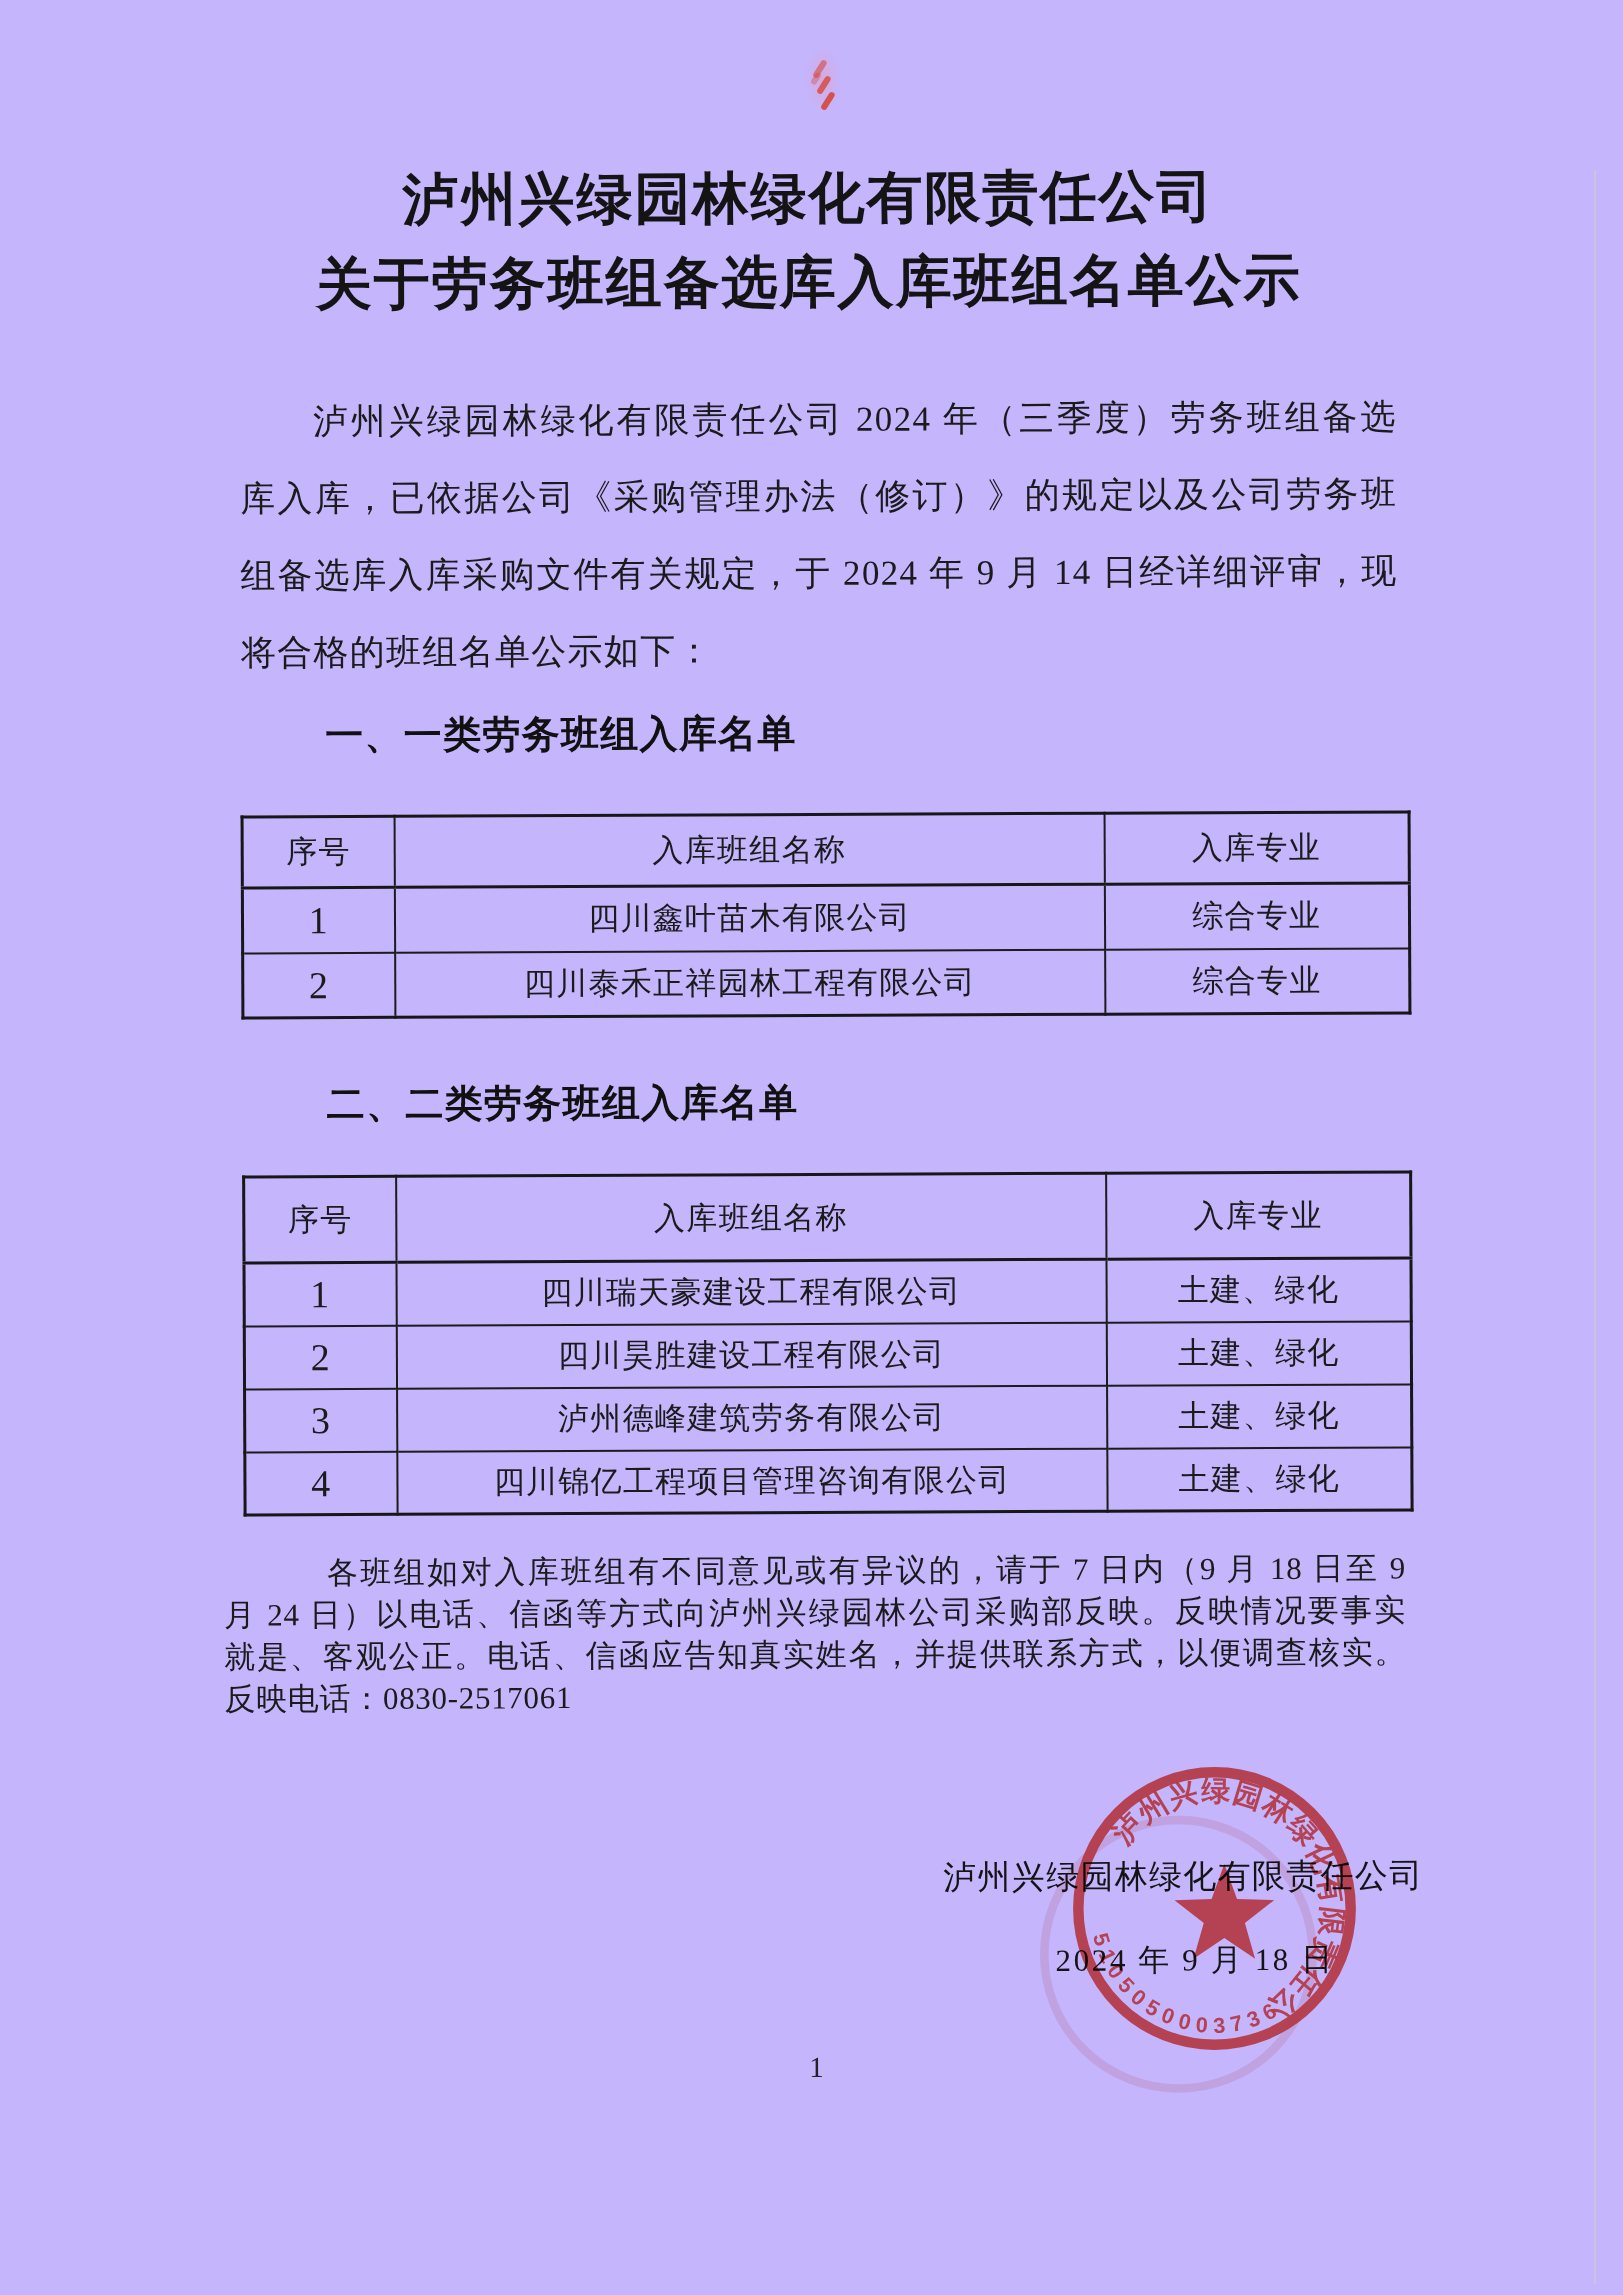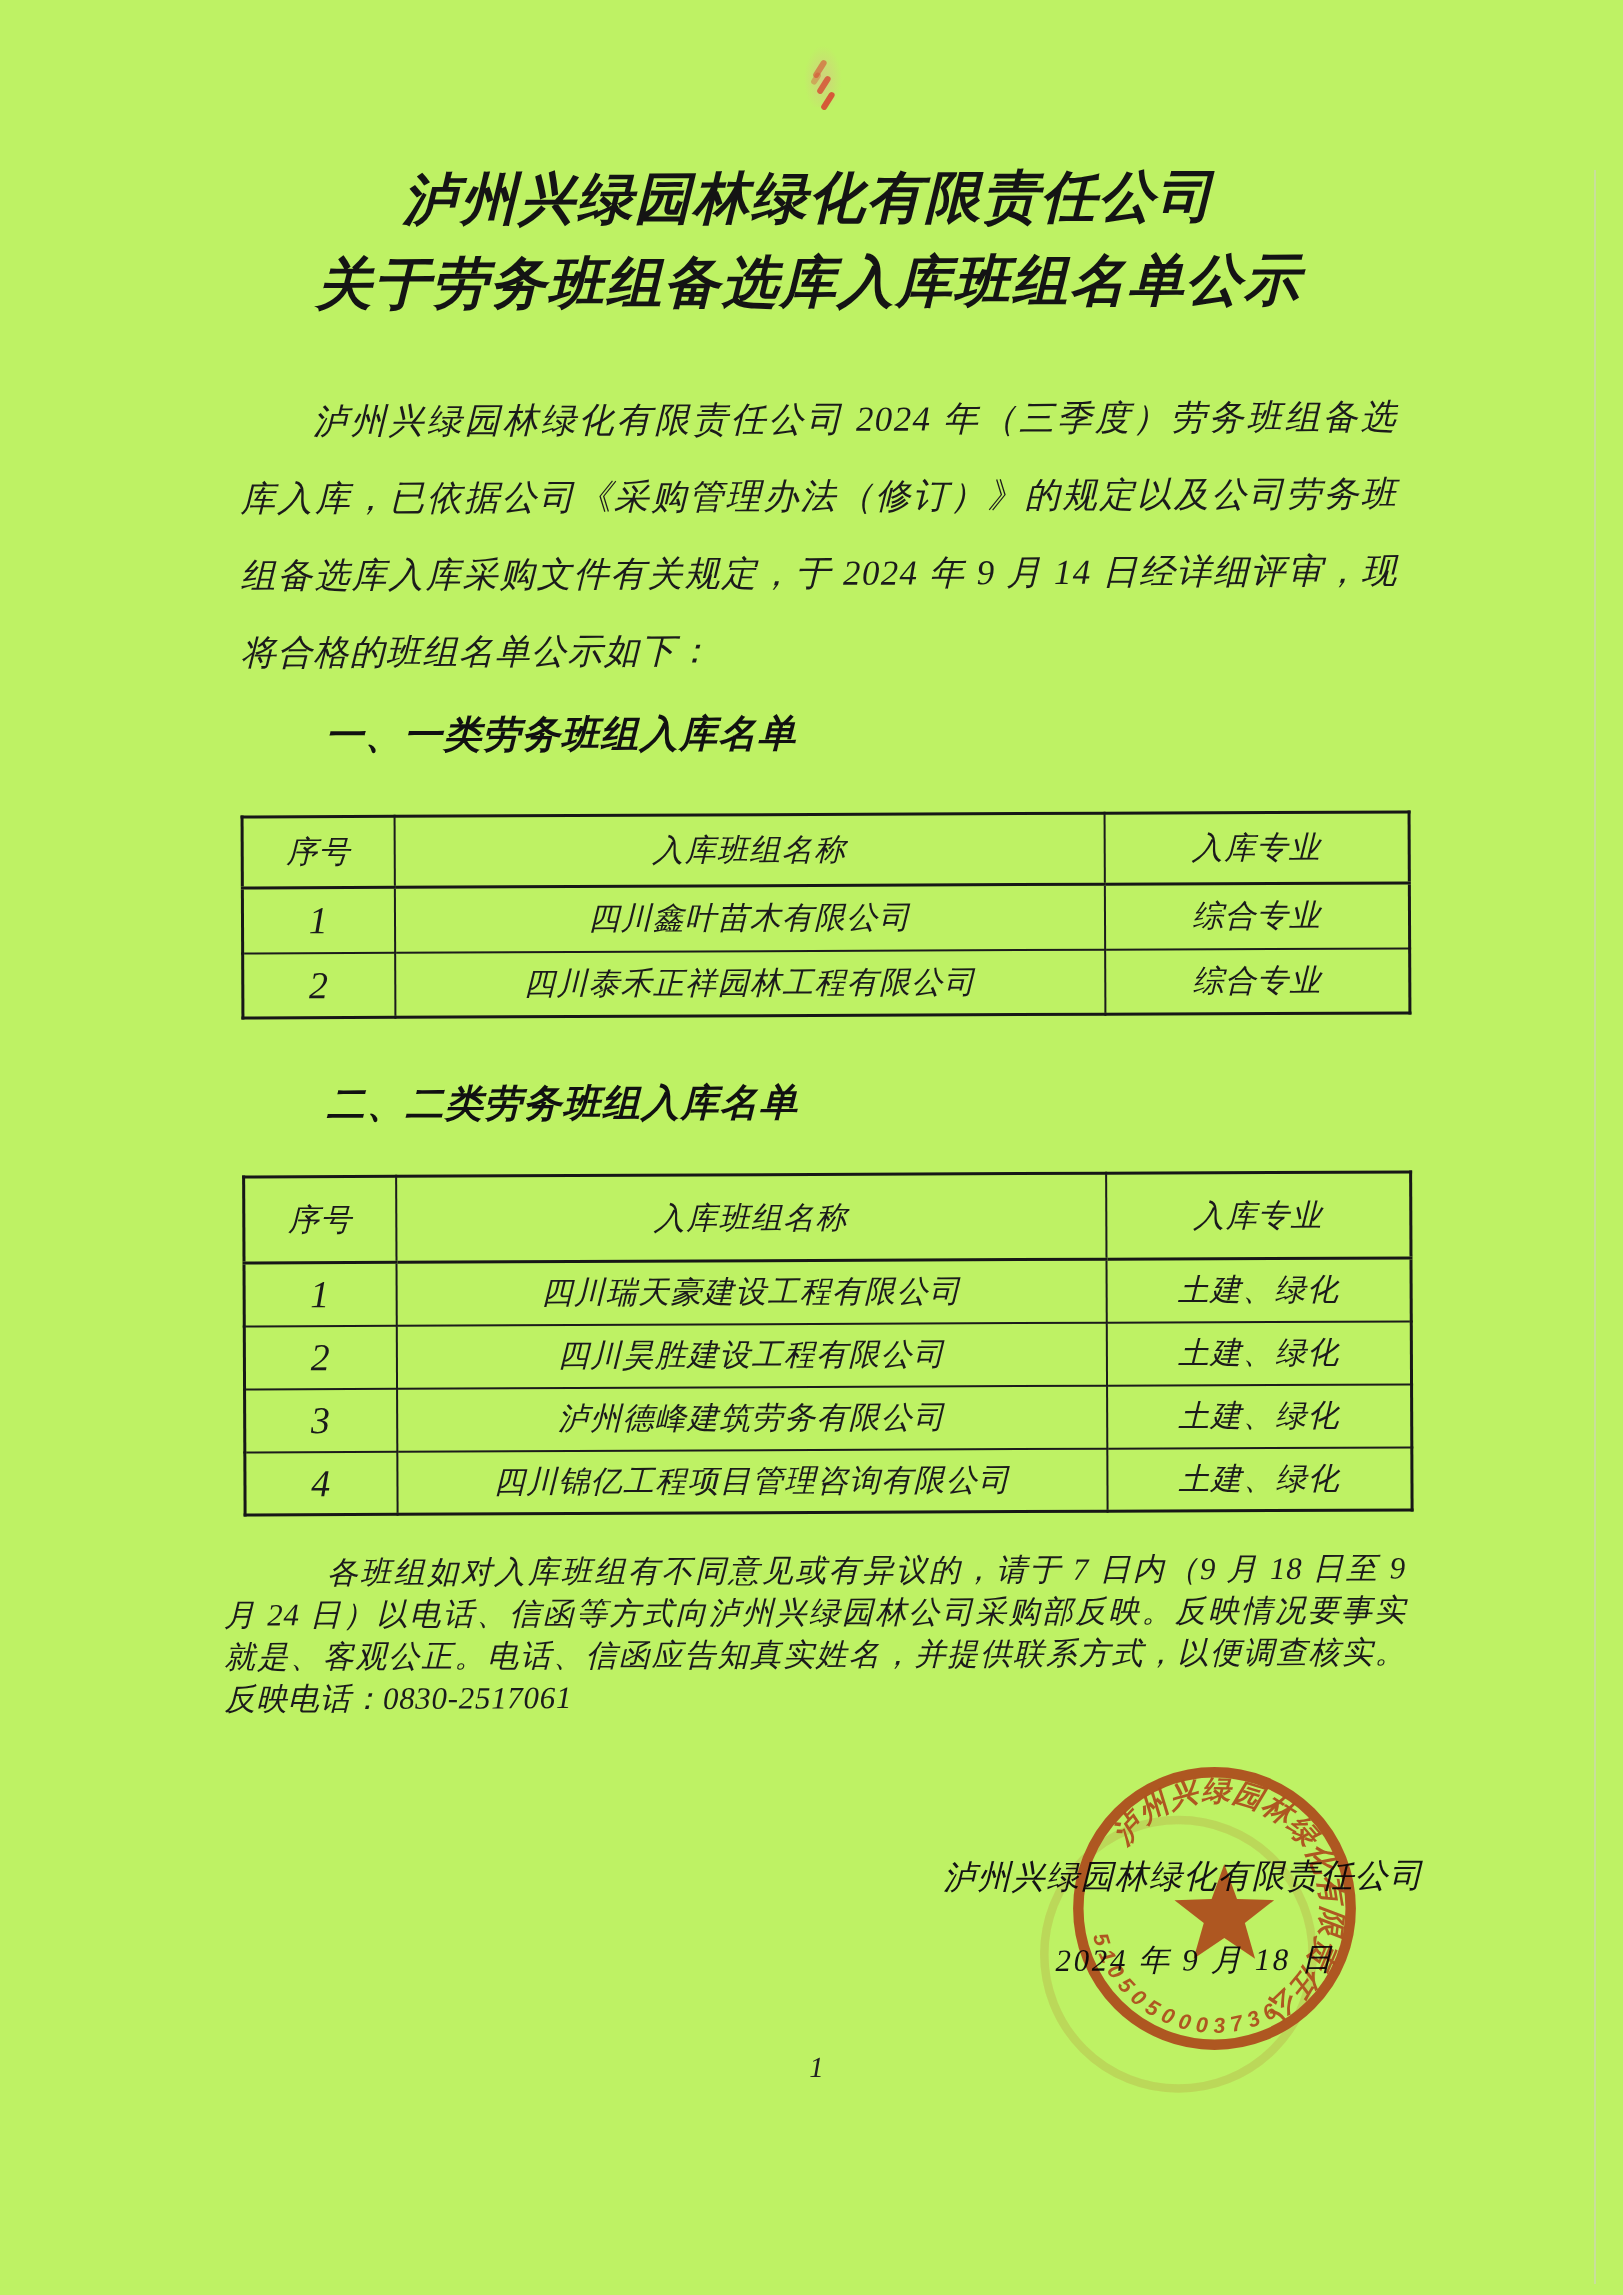--- a/index.html
+++ b/index.html
@@ -1,23 +1,22 @@
 <!DOCTYPE html>
 <html style="font-size:10.5px"><head>
 <meta charset="utf-8">
 <style>
   html,body{margin:0;padding:0;background:#9a9a9a;}
   .page{
     position:relative;
     width:1623px;height:2295px;
-    background:#bef264;
+    background:#c4b5fd;
     overflow:hidden;
     font-family:"Liberation Serif", serif;
     color:#171717;
-    font-style:italic;
   }
   .content{
     position:absolute;inset:0;
     transform:rotate(-0.25deg);
     transform-origin:50% 40%;
   }
   
   .doc-title{
     position:absolute;top:156px;left:0;width:100%;
     text-align:center;

